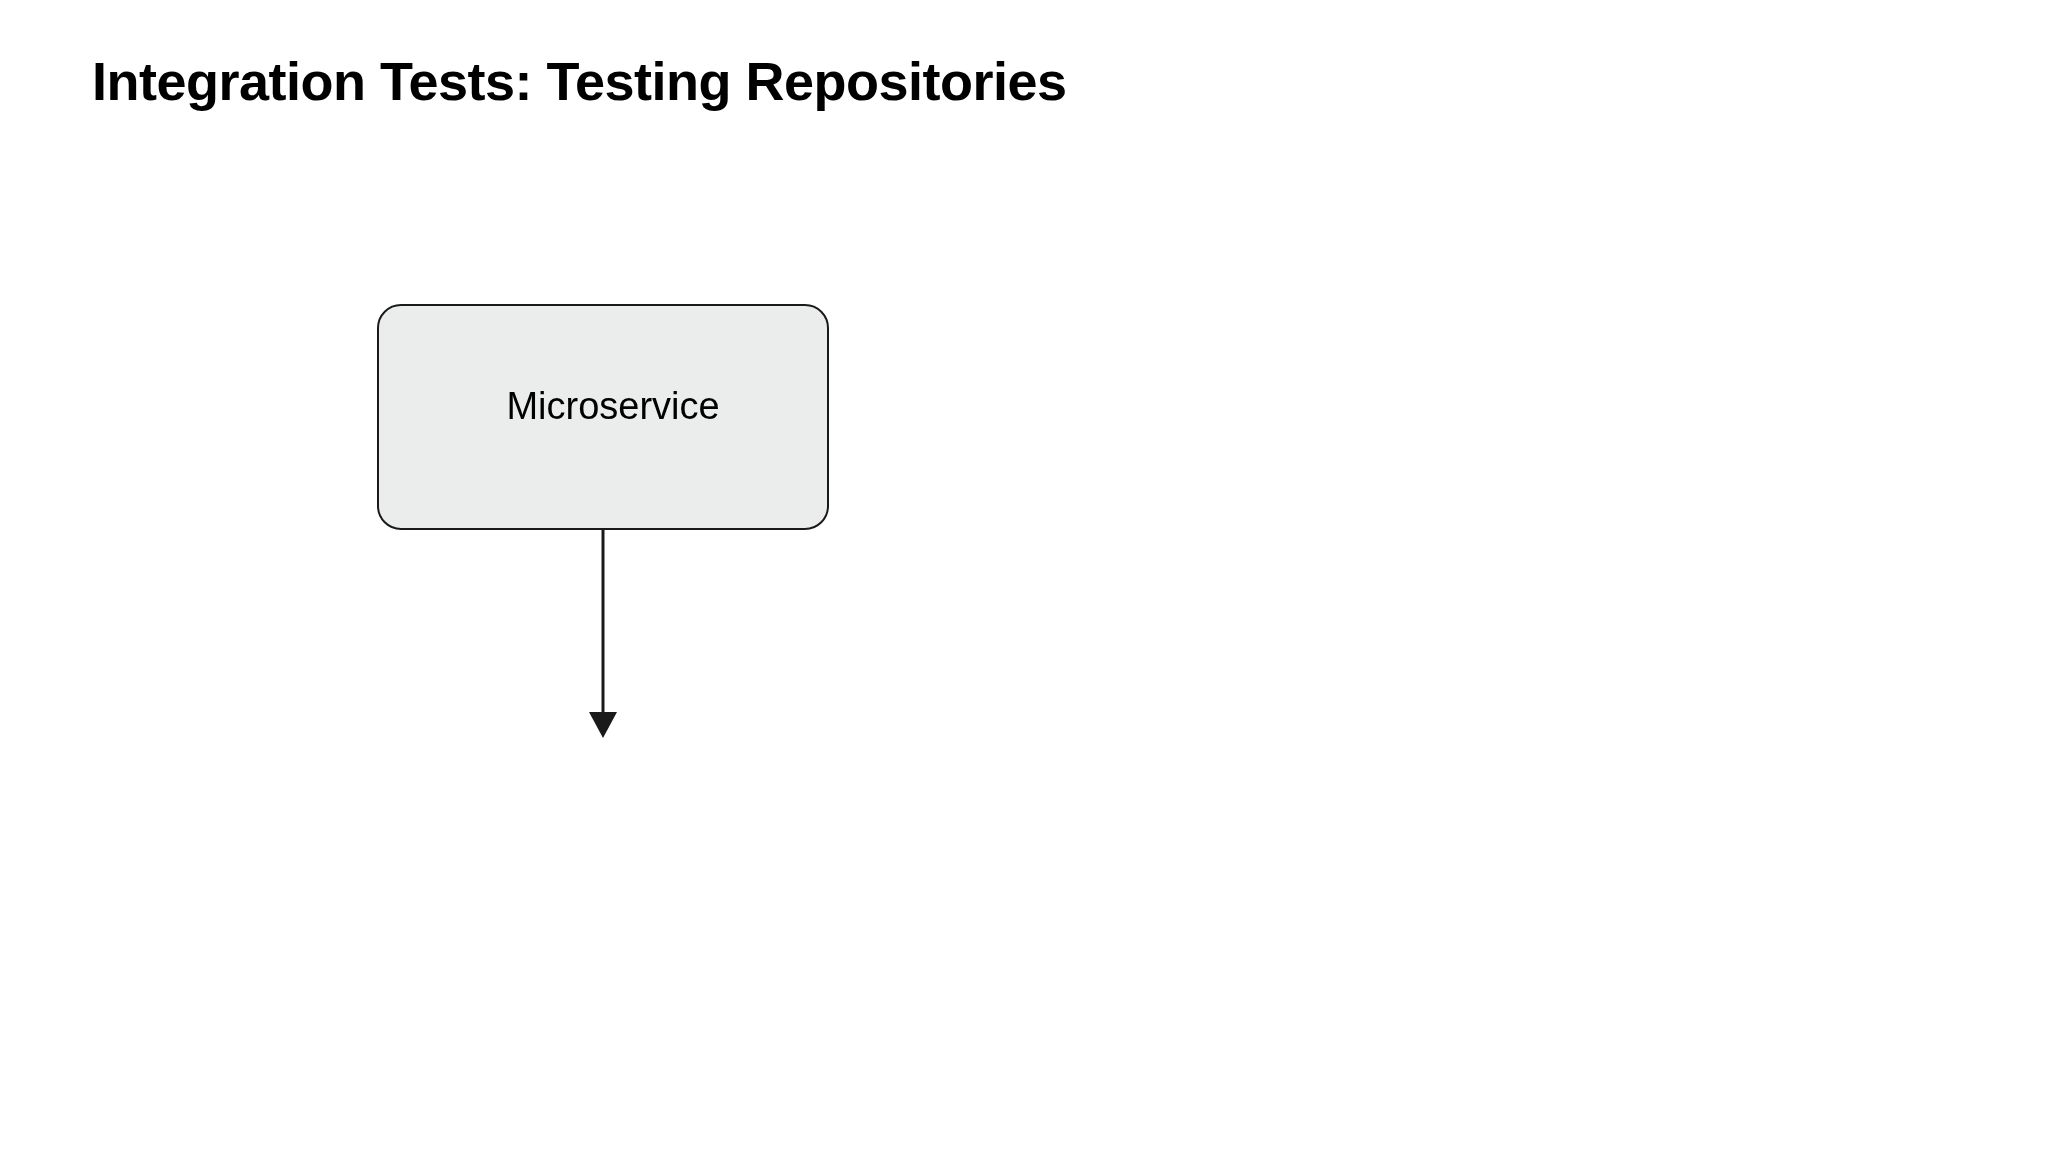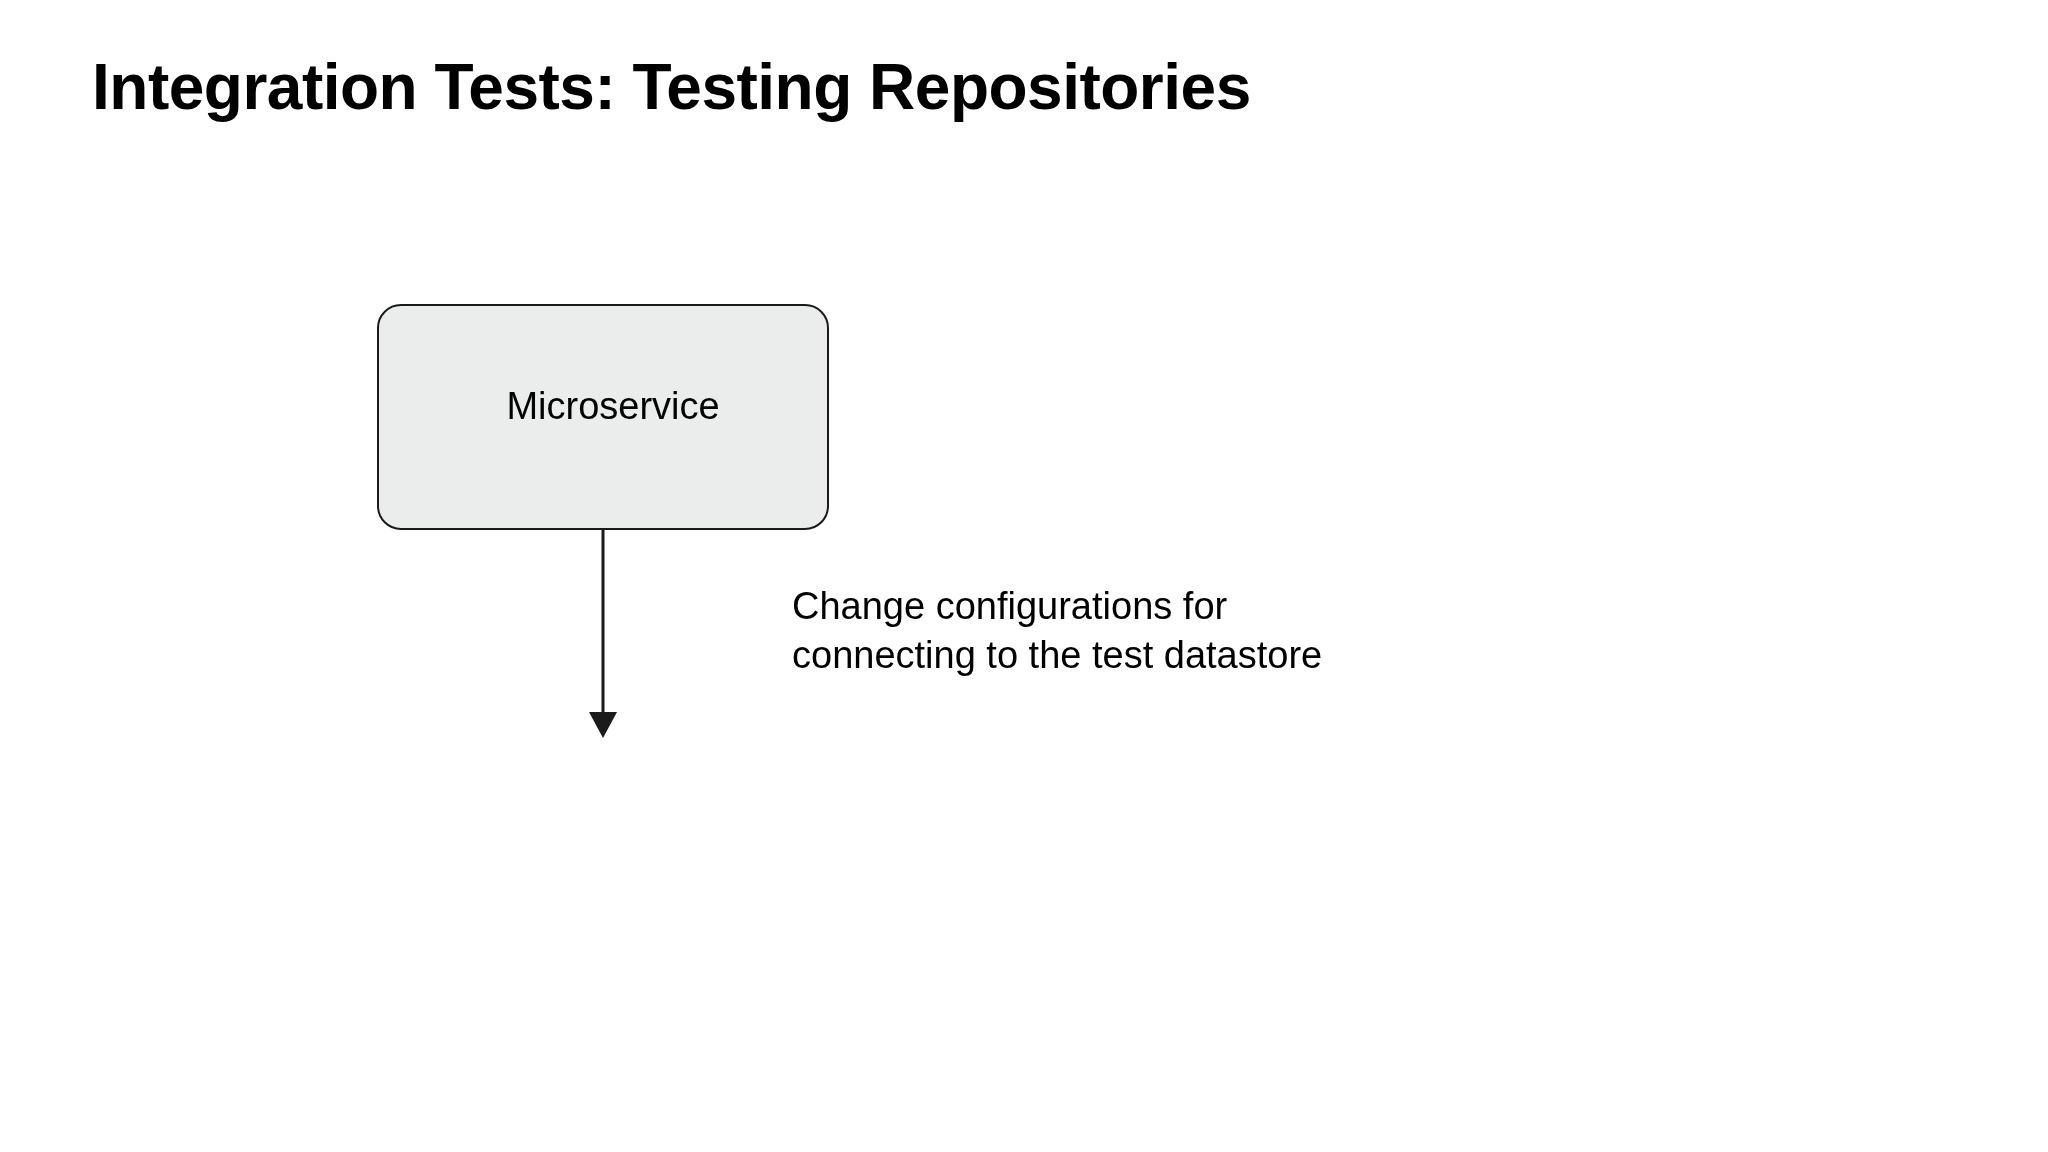--- a/index.html
+++ b/index.html
@@ -14,21 +14,21 @@
     overflow: hidden;
     font-family: "Liberation Sans", sans-serif;
     color: #000000;
   }
 
   
   #slide-title {
     position: absolute;
     left: 92px;
     top: 52px;
-    font-size: 64px;
+    font-size: 54px;
     font-weight: bold;
     letter-spacing: -0.5px;
     line-height: 1.1;
     white-space: nowrap;
     color: #000000;
   }
 
   
   #diagram {
     position: absolute;
@@ -105,16 +105,14 @@
   <svg id="connector-svg" viewBox="0 0 2048 1152" xmlns="http://www.w3.org/2000/svg">
     <line x1="603" y1="530" x2="603" y2="716" stroke="#1a1a1a" stroke-width="3"></line>
     <polygon points="589,712 617,712 603,738" fill="#1a1a1a"></polygon>
   </svg>
 
   <div class="node" id="node-microservice">
     <span class="node-label">Microservice</span>
   </div>
 
 
-  <div id="annotation">Change configurations for
-connecting to the test datastore</div>
 
 </div>
 
 </body></html>

